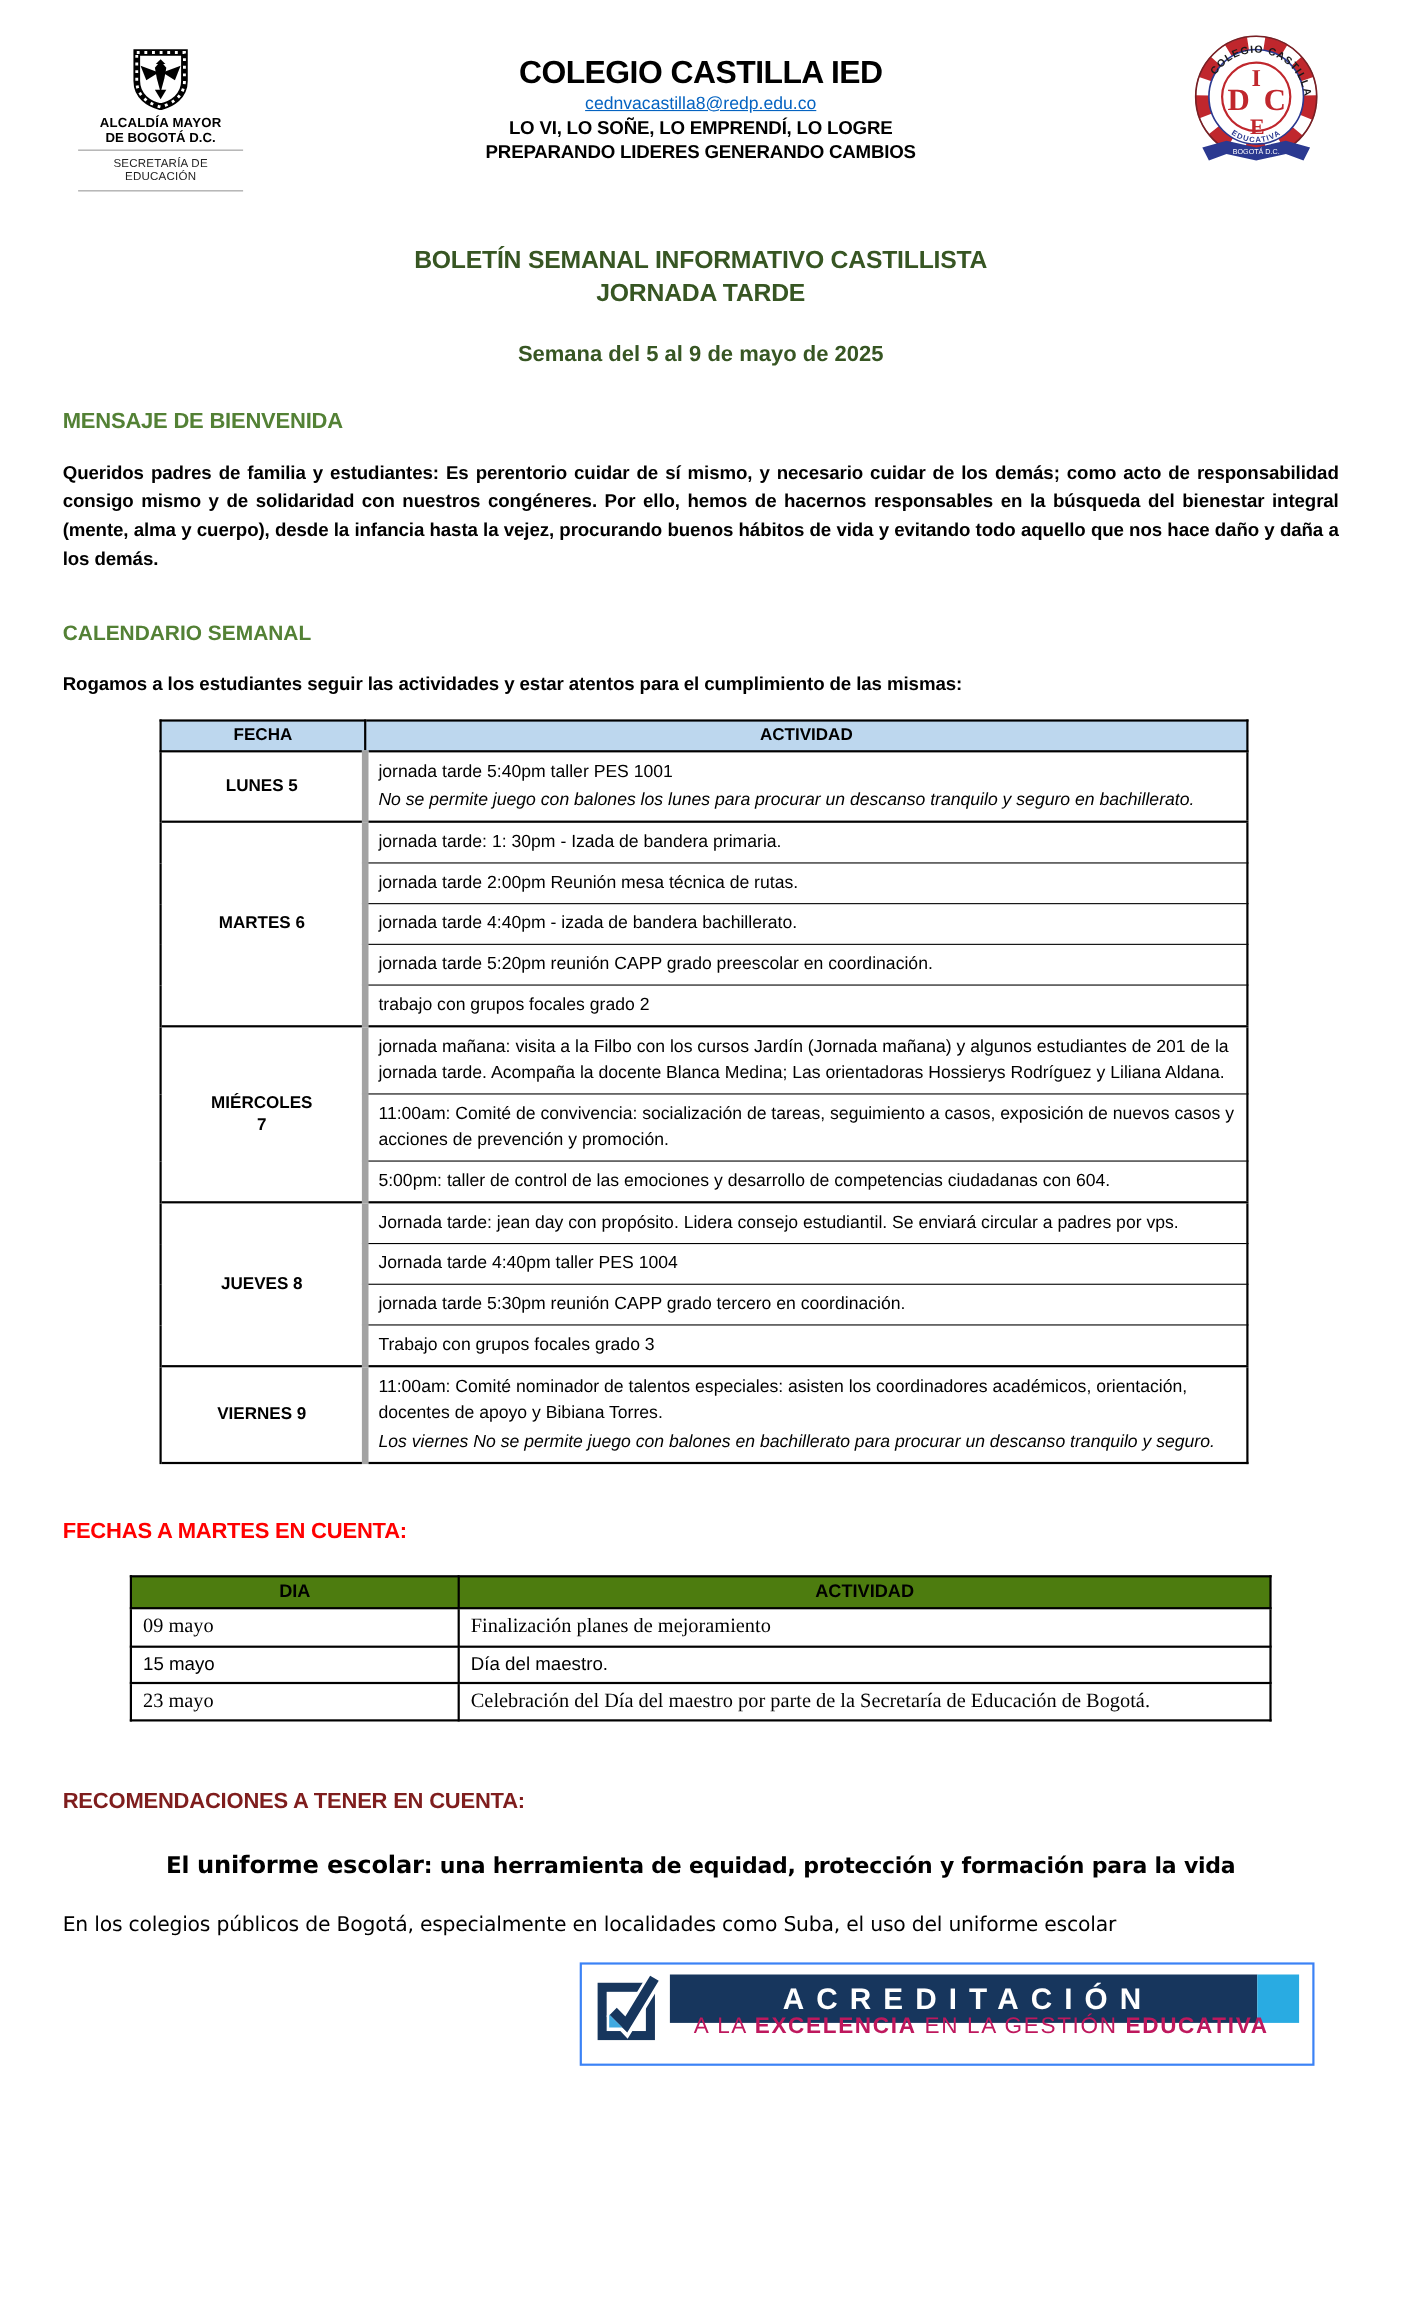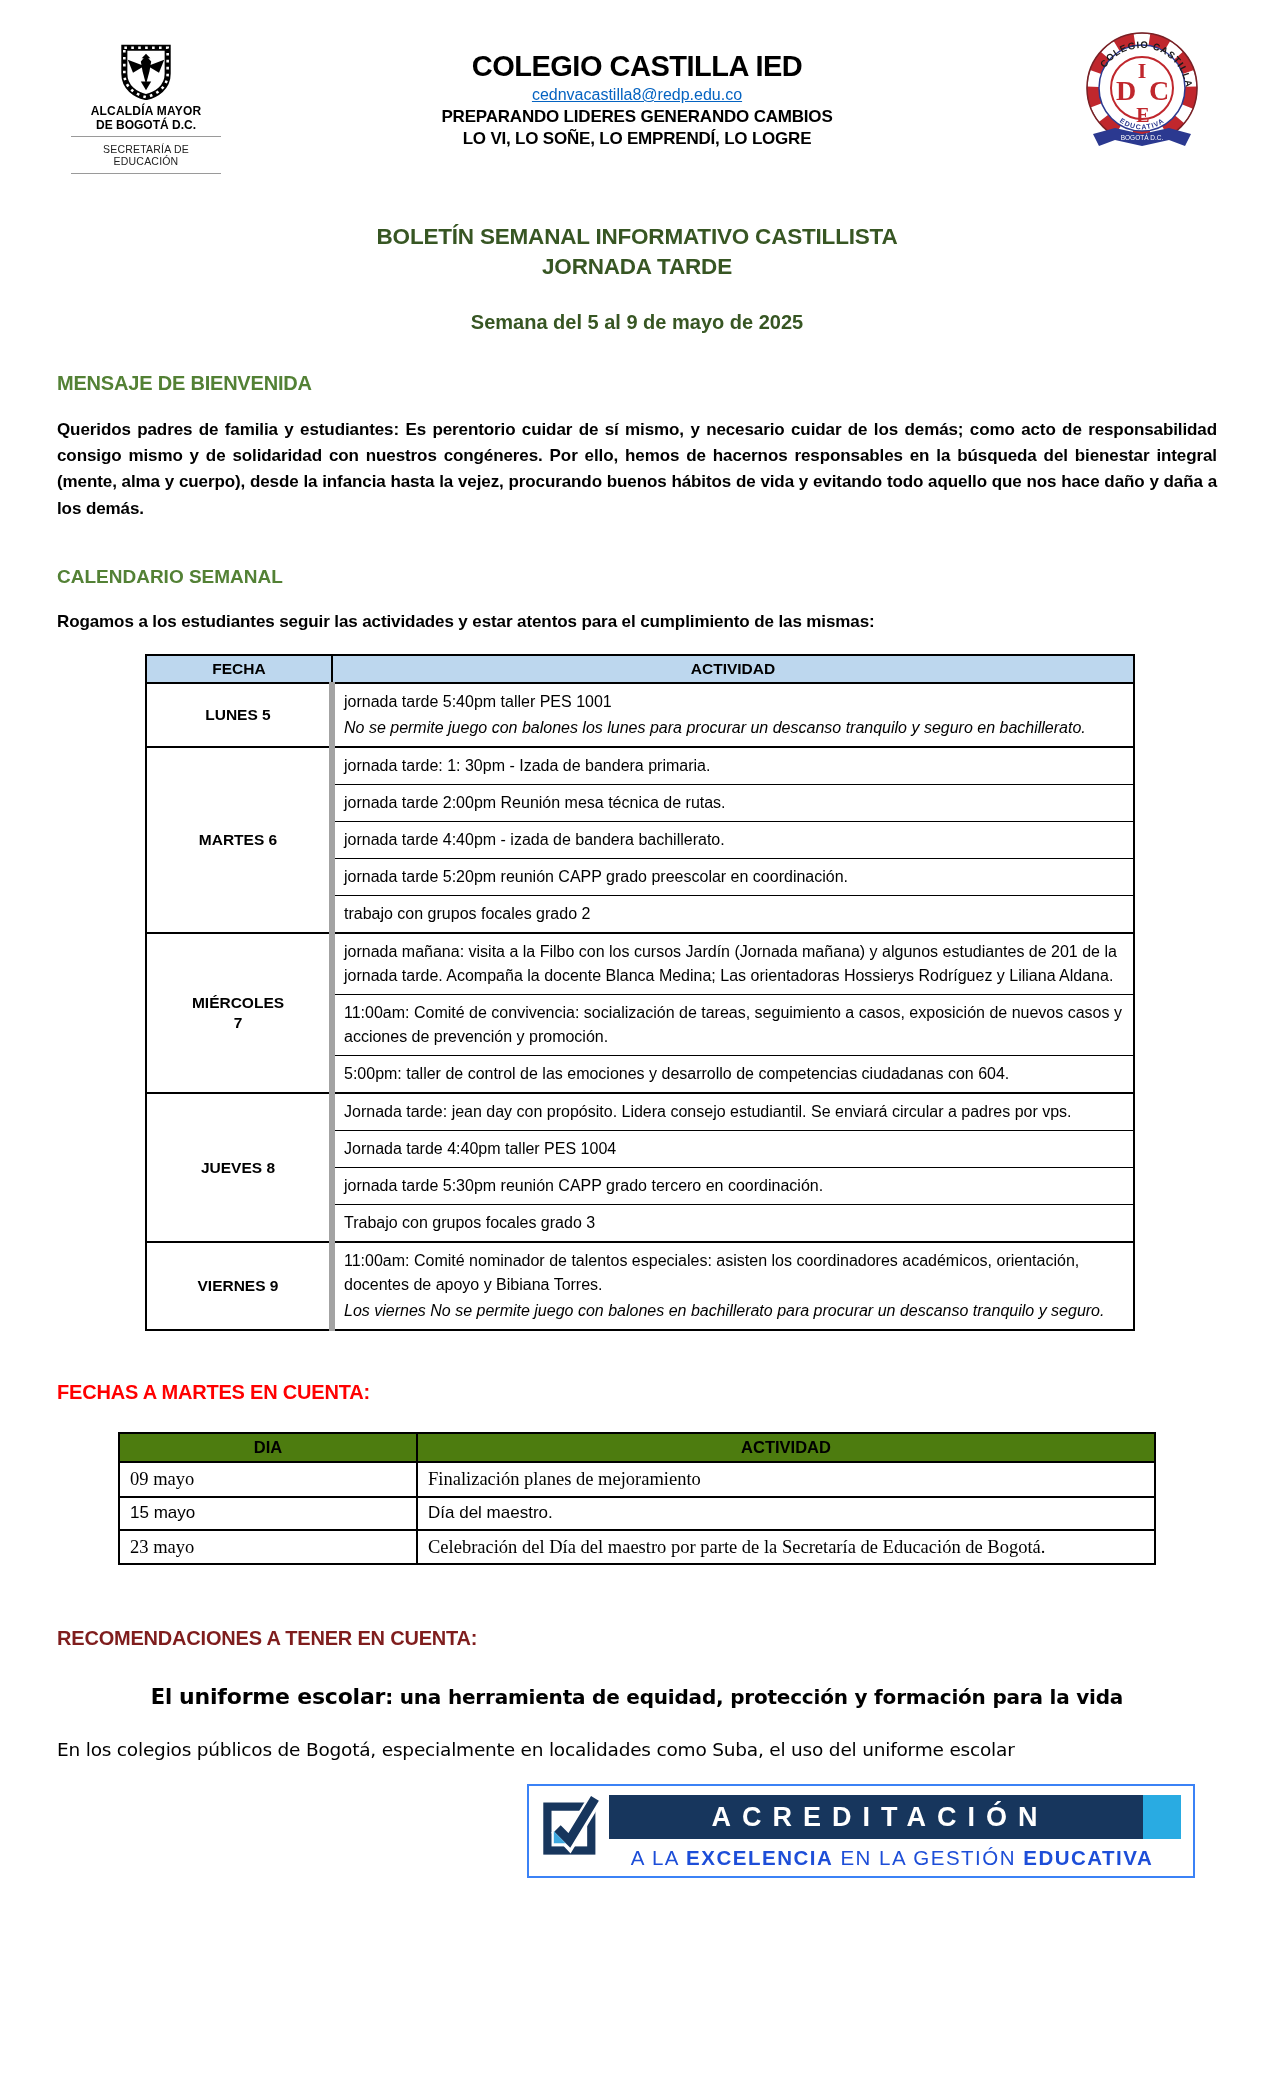--- a/index.html
+++ b/index.html
@@ -57,21 +57,21 @@
   .uniform-line .u-strong{font-weight:800;font-size:22px;}
   .uniform-line .u-rest{font-weight:600;font-size:20px;}
   .colegios-line{margin-top:30px;font-family:"DejaVu Sans",sans-serif;font-size:18.5px;font-weight:500;letter-spacing:-.2px;}
 
   
   .acc-banner{position:relative;width:664px;height:90px;border:2px solid #3b82f6;background:#fff;margin:24px 0 40px 470px;}
   .acc-icon{position:absolute;left:12px;top:5px;}
   .acc-bar{position:absolute;left:80px;top:9px;width:534px;height:44px;background:#17365D;}
   .acc-word{line-height:44px;text-align:center;color:#fff;font-weight:bold;font-size:27px;letter-spacing:11px;padding-left:8px;font-family:"Liberation Sans",sans-serif;}
   .acc-bluesq{position:absolute;left:614px;top:9px;width:38px;height:44px;background:#29ABE2;}
-  .acc-tagline{position:absolute;left:66px;right:4px;top:60px;text-align:center;font-size:20.5px;color:#1d4ed8;letter-spacing:1.5px;white-space:nowrap;}
+  .acc-tagline{position:absolute;left:66px;right:4px;top:44px;text-align:center;font-size:20.5px;color:#be185d;letter-spacing:1.5px;white-space:nowrap;}
   .acc-tagline b{font-weight:bold;}
 </style>
 </head>
 <body>
 
 <div class="page">
 
   <div class="header">
 
     <div class="left-logo">
@@ -85,22 +85,22 @@
         <polygon points="24,43 36,43 30,53" fill="#000"></polygon>
       </svg>
       <div class="alcaldia-l1">ALCALDÍA MAYOR</div>
       <div class="alcaldia-l2">DE BOGOTÁ D.C.</div>
       <div class="secretaria">SECRETARÍA DE EDUCACIÓN</div>
     </div>
 
     <div class="header-center">
       <div class="school-name">COLEGIO CASTILLA IED</div>
       <a class="school-email">cednvacastilla8@redp.edu.co</a>
+      <div class="motto">LO VI, LO SOÑE, LO EMPRENDÍ, LO LOGRE</div>
       <div class="motto">PREPARANDO LIDERES GENERANDO CAMBIOS</div>
-      <div class="motto">LO VI, LO SOÑE, LO EMPRENDÍ, LO LOGRE</div>
     </div>
 
     <svg class="crest" width="122" height="128" viewBox="0 0 122 128">
       <circle cx="61" cy="58" r="55" fill="#ffffff" stroke="#8a8a8a" stroke-width="1"></circle>
       <circle cx="61" cy="58" r="49" fill="none" stroke="#C0272D" stroke-width="12" stroke-dasharray="19 15"></circle>
       <circle cx="61" cy="58" r="55" fill="none" stroke="#7a1f24" stroke-width="1.5"></circle>
       <circle cx="61" cy="58" r="43" fill="#ffffff" stroke="#2B3990" stroke-width="1.5"></circle>
       <circle cx="61" cy="58" r="31" fill="#ffffff" stroke="#C0272D" stroke-width="2"></circle>
       <defs>
         <path id="arcTop" d="M 17 62 A 44 44 0 0 1 105 62"></path>

